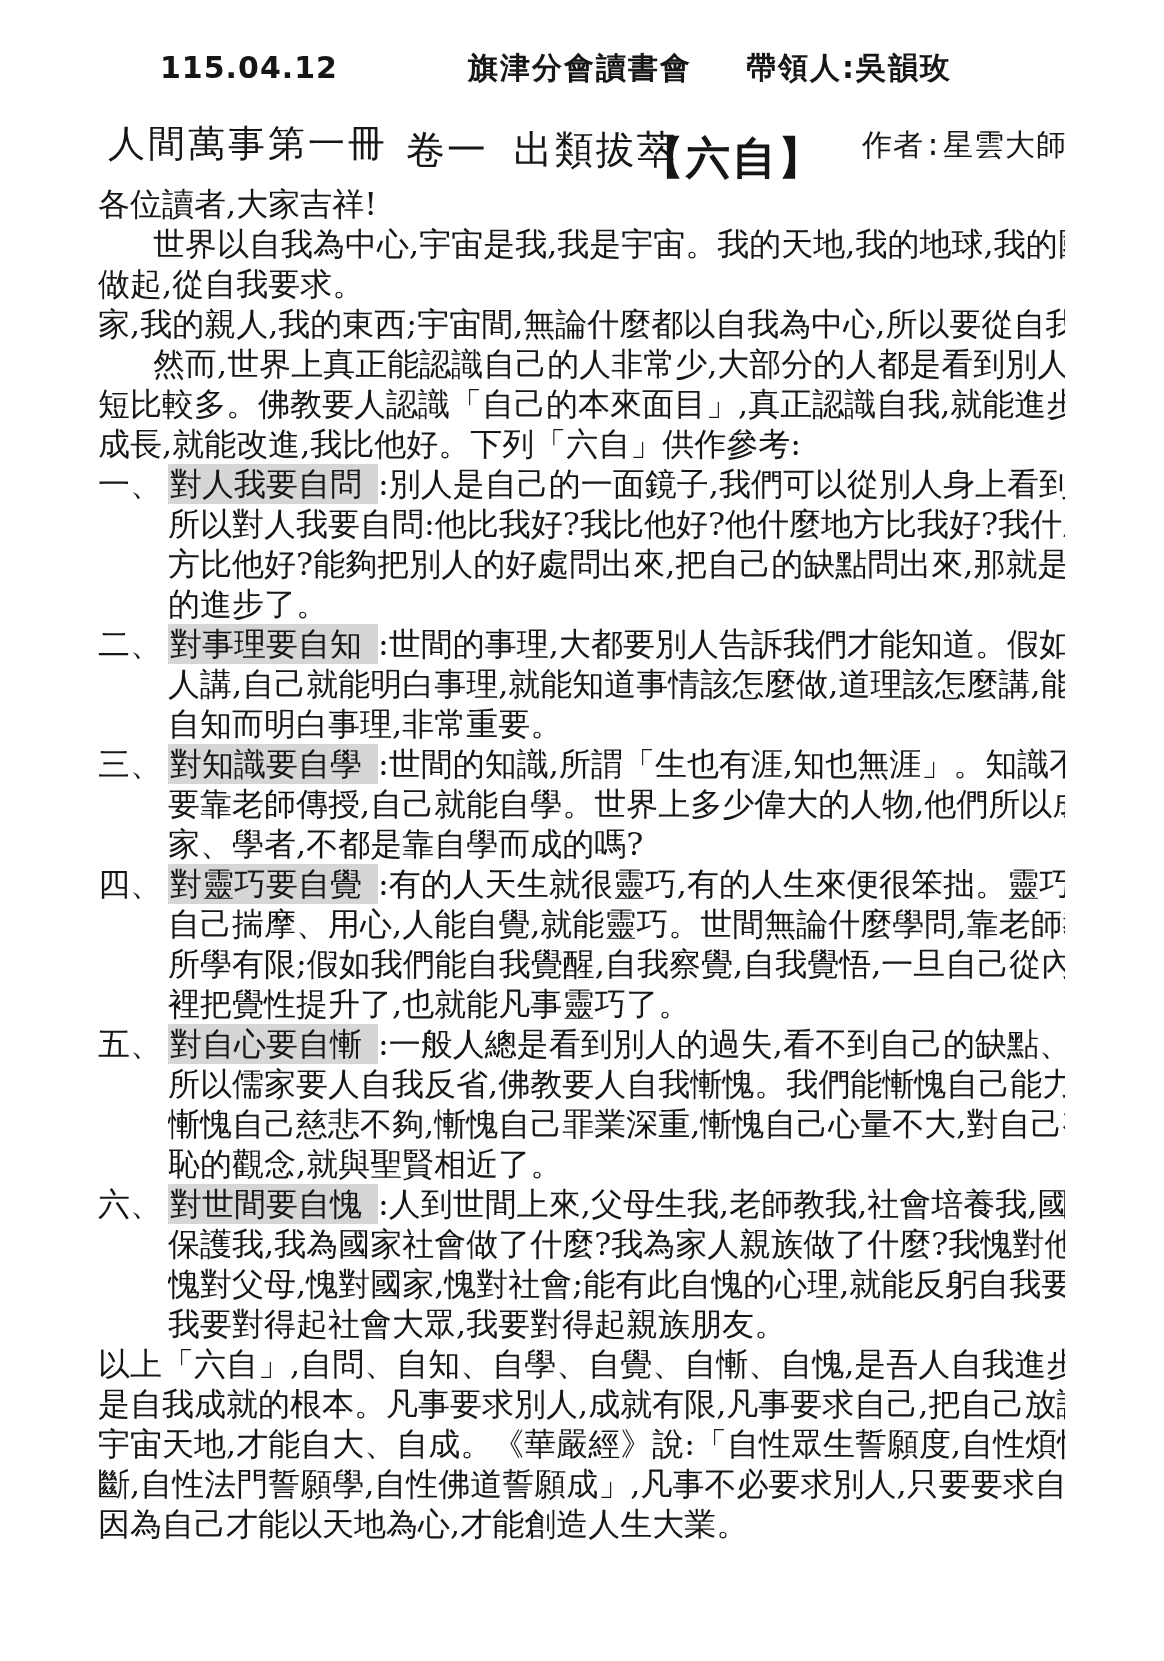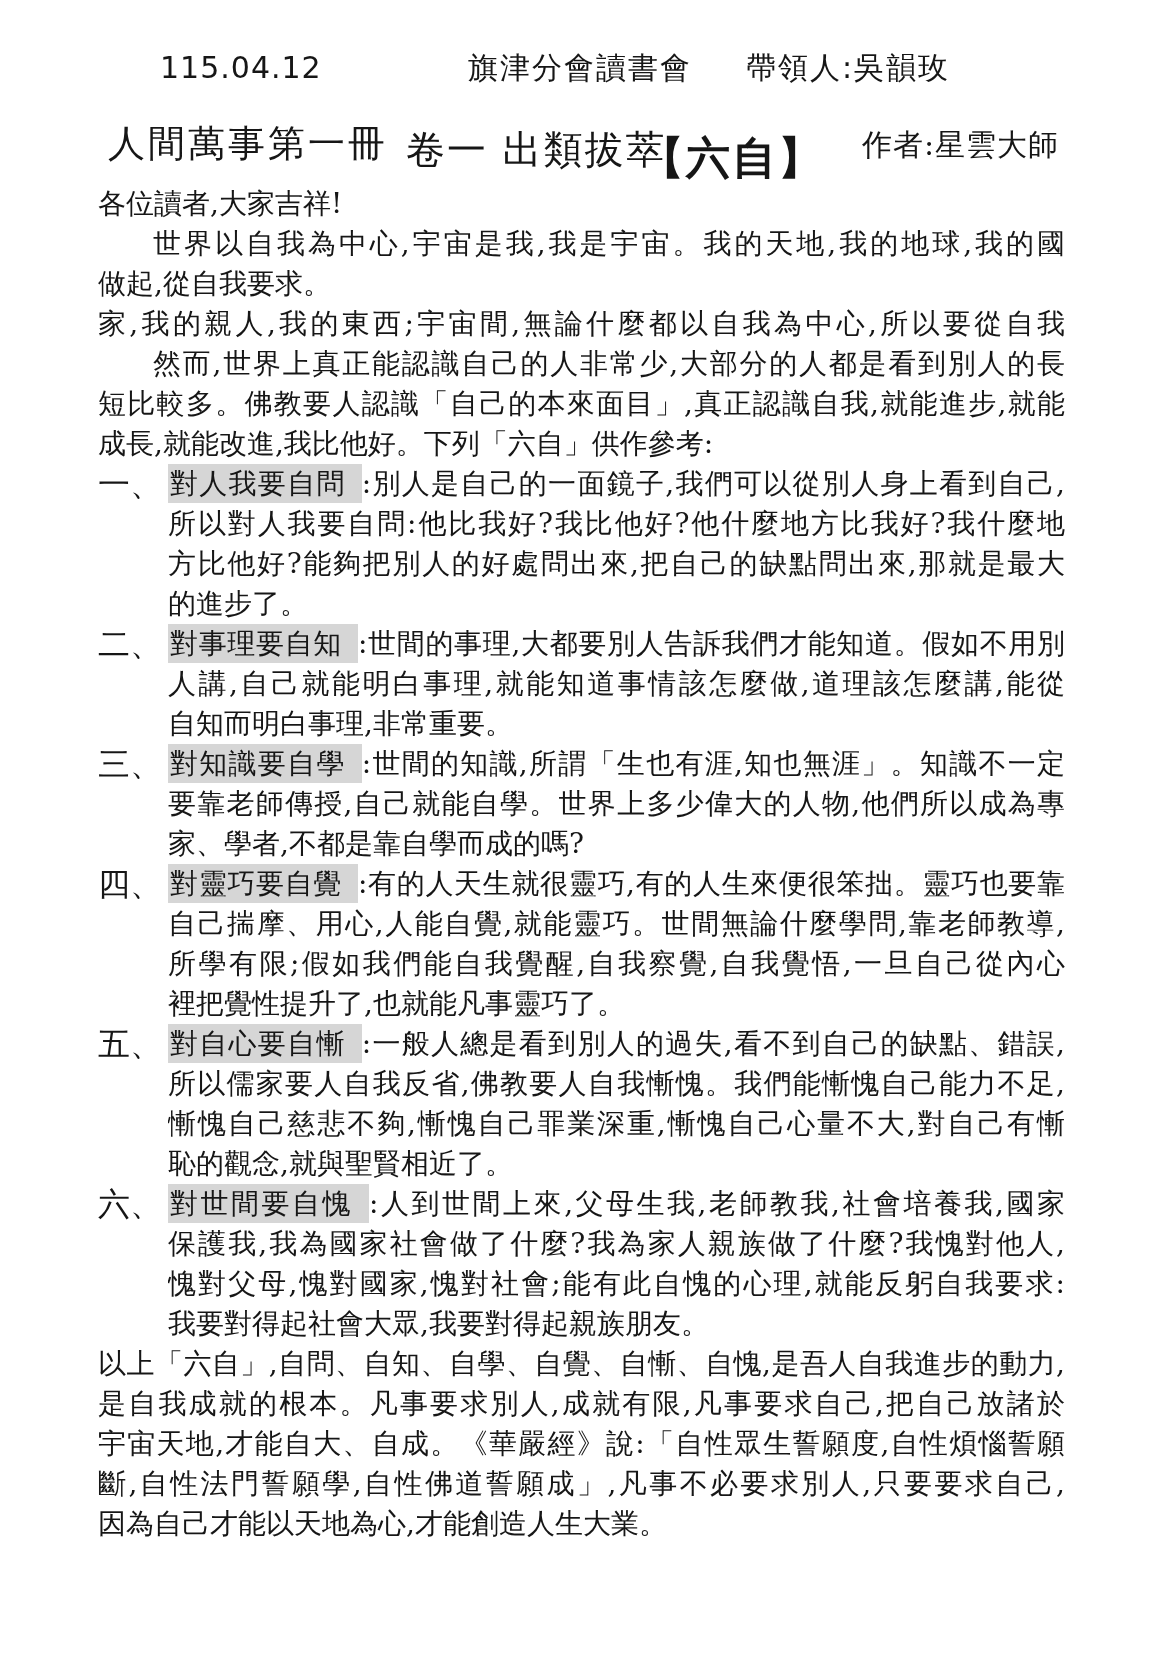--- a/index.html
+++ b/index.html
@@ -10,40 +10,40 @@
     background:#ffffff;
     color:#161616;
     overflow:hidden;
     font-family:"DejaVu Serif", serif;
   }
   
   .hdr { position:absolute; top:48px; left:0; width:100%; height:44px; }
   .hdr span {
     position:absolute; top:0;
     font-family:"DejaVu Sans", sans-serif;
-    font-weight:400; font-size:30px; line-height:40px;
+    font-weight:700; font-size:30px; line-height:40px;
     letter-spacing:2px; white-space:nowrap;
   }
   .hdr .date   { left:160px; letter-spacing:1px; }
   .hdr .org    { left:468px;text-align:right; }
   .hdr .leader { left:746px; }
   
   .ttl { position:absolute; top:113px; left:0; width:100%; height:62px; }
-  .ttl span { position:absolute; white-space:nowrap; }
+  .ttl span { position:absolute; white-space:nowrap;font-family:Liberation Mono, monospace; }
   .ttl .book    { left:108px; top:6px;  font-size:37px; letter-spacing:3px; }
   .ttl .volume  { left:406px; top:10px; font-size:39px; letter-spacing:2px; }
   .ttl .chapter { left:640px; top:16px;  font-size:44px; font-weight:bold; letter-spacing:2px; }
   .ttl .author  { left:862px; top:12px; font-size:30px; letter-spacing:1px; }
   
   .doc-body {
     position:absolute; top:184px; left:98px; width:967px;
   }
   .line {
     height:40px; line-height:40px;
-    font-size:28px;
+    font-size:32px;
     letter-spacing:0px;
     white-space:nowrap;
     overflow:hidden;
     text-align:justify;
     -webkit-text-justify:inter-character;
     text-justify:inter-character;
     text-align-last:left;
   }
   .line.full { text-align-last:justify; }
   .line.indent { padding-left:55px; }

